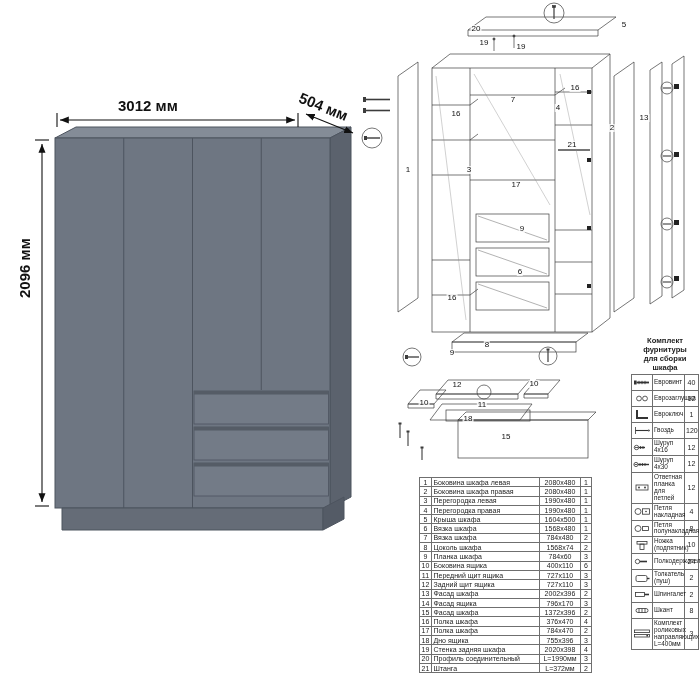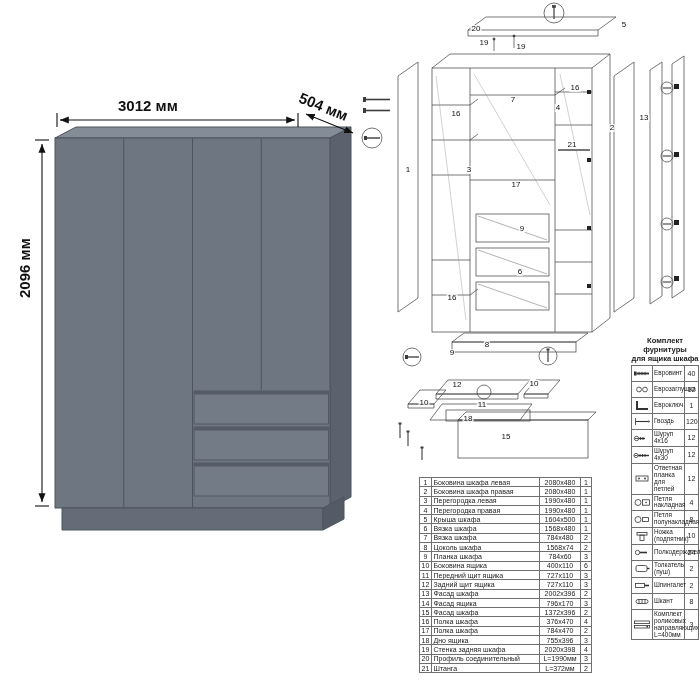--- a/index.html
+++ b/index.html
@@ -356,21 +356,21 @@
           <td class="pt-name">Штанга</td>
           <td class="pt-size">L=372мм</td>
           <td class="pt-qty">2</td>
         </tr>
       </tbody>
   </table>
 
   <div class="hw-wrap">
     <div class="hw-title">
       <div>Комплект фурнитуры</div>
-      <div>для ящика шкафа</div>
+      <div>для сборки шкафа</div>
     </div>
     <table class="hw-table">
       <tbody>
           <tr>
             <td class="hw-icon">
               <svg width="18" height="13" viewBox="0 0 18 13" stroke="#333" fill="none" stroke-width="0.8">
                 <rect x="1" y="4.5" width="2.6" height="4" fill="#333" stroke="none"></rect>
                 <line x1="3.6" y1="6.5" x2="16" y2="6.5" stroke-width="1.8"></line>
                 <line x1="6" y1="4.8" x2="6" y2="8.2"></line>
                 <line x1="9" y1="4.8" x2="9" y2="8.2"></line>

